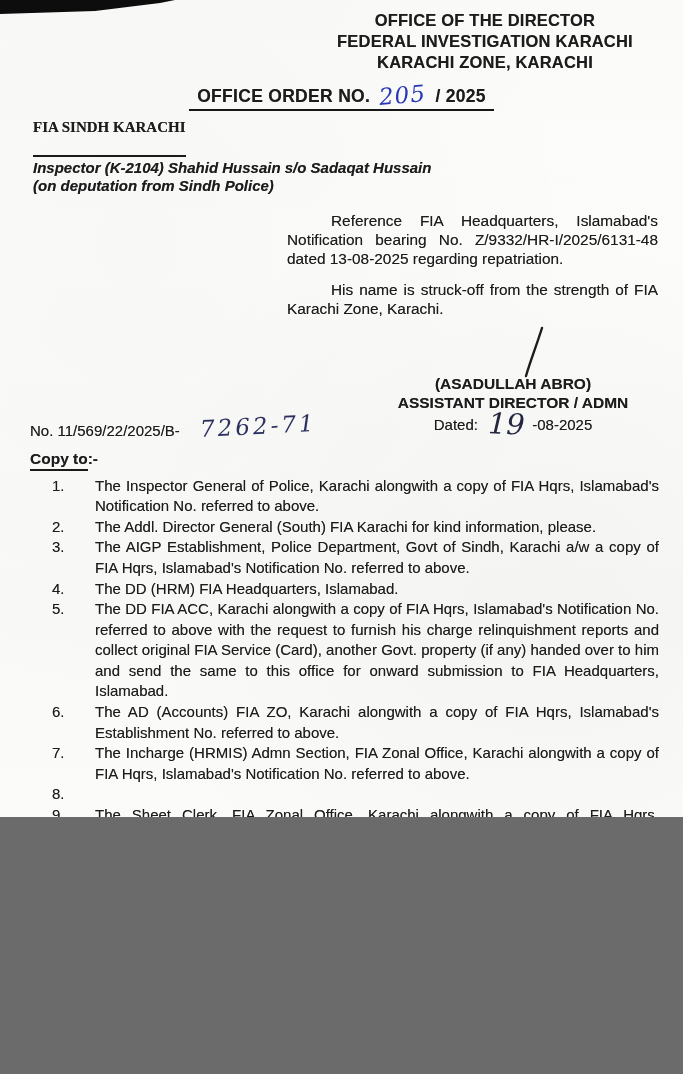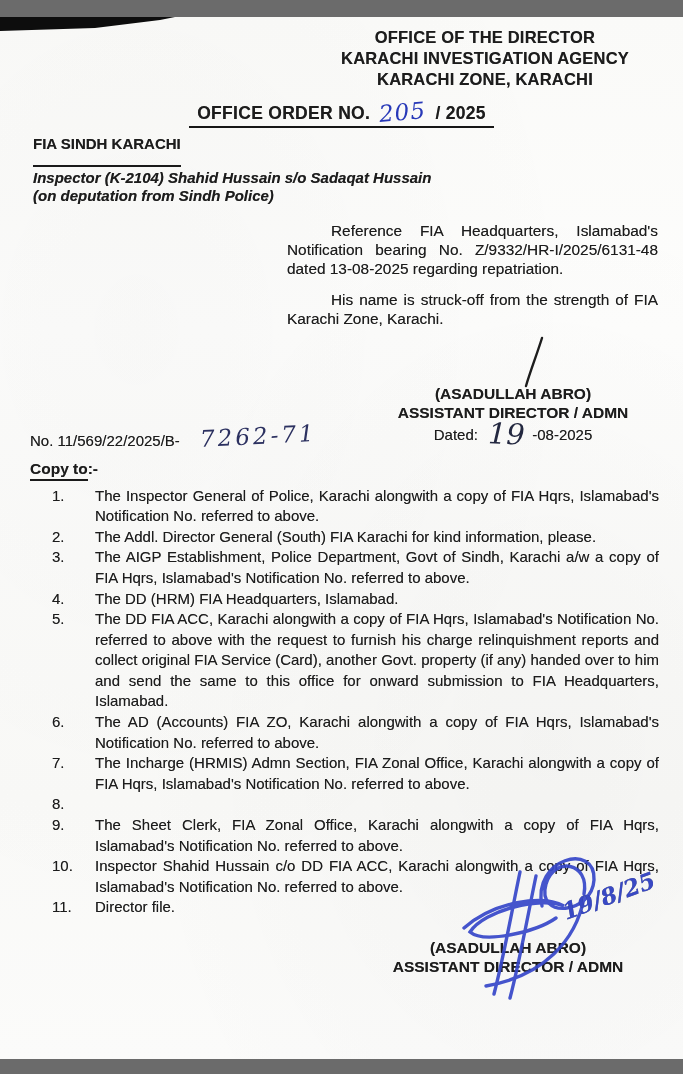--- a/index.html
+++ b/index.html
@@ -1,19 +1,19 @@
 <!DOCTYPE html>
 <html><head>
 <meta charset="utf-8">
 <style>
   html,body{margin:0;padding:0;background:#6b6b6b;}
   .page{
     position:relative;
-    width:683px;height:1042px;
-    margin:17px auto;
+    width:683px;height:817px;
+    margin:0 auto;
     background:
       radial-gradient(ellipse at 20% 30%, rgba(0,0,0,0.02), transparent 60%),
       radial-gradient(ellipse at 80% 70%, rgba(0,0,0,0.025), transparent 55%),
       linear-gradient(180deg,#fafaf8 0%, #fdfdfc 30%, #f9f9f7 75%, #fbfbfa 100%);
     font-family:"Liberation Sans", sans-serif;
     color:#1c1c1c;
     overflow:hidden;
     text-shadow:0 0 0.5px rgba(25,25,25,0.55);
   }
   
@@ -44,21 +44,21 @@
   .hw-205{
     display:inline-block;
     color:#2839b8;
     font-size:23px;
     transform:rotate(-5deg);
     margin:0 4px;
     position:relative; top:1px;
     letter-spacing:1px;
   }
   .addressee{ margin:7px 0 0 33px; font-size:15px; line-height:18.5px; font-weight:bold; }
-  .addressee .office{ display:inline-block; border-bottom:2px solid #1a1a1a; padding-bottom:11px; margin-bottom:2px; }
+  .addressee .office{ display:inline-block; border-bottom:2px solid #1a1a1a; padding-bottom:18px; margin-bottom:2px;font-family:Liberation Serif, serif; }
   .addressee .it{ font-style:italic; }
   .body-paras{
     margin:15px 25px 0 287px;
     font-size:15.4px;
     line-height:19.4px;
     text-align:justify;
   }
   .body-paras p{ margin:0 0 11px 0; text-indent:44px; }
   .sig-mid{
     position:relative;
@@ -121,21 +121,21 @@
 </style>
 </head>
 <body>
 
 <div class="page">
 
   <div class="top-wedge"></div>
 
   <div class="letterhead">
     <div>OFFICE OF THE DIRECTOR</div>
-    <div>KARACHI INVESTIGATION AGENCY</div>
+    <div>FEDERAL INVESTIGATION KARACHI</div>
     <div>KARACHI ZONE, KARACHI</div>
   </div>
 
   <div class="order-title">
     <span class="wrap">
       <span>OFFICE ORDER NO.</span>
       <span class="hw hw-205">205</span>
       <span>/ 2025</span>
     </span>
   </div>
@@ -188,21 +188,21 @@
     <div class="citem">
       <span class="cnum">4.</span>
       <span class="ctxt">The DD (HRM) FIA Headquarters, Islamabad.</span>
     </div>
     <div class="citem">
       <span class="cnum">5.</span>
       <span class="ctxt">The DD FIA ACC, Karachi alongwith a copy of FIA Hqrs, Islamabad's Notification No. referred to above with the request to furnish his charge relinquishment reports and collect original FIA Service (Card), another Govt. property (if any) handed over to him and send the same to this office for onward submission to FIA Headquarters, Islamabad.</span>
     </div>
     <div class="citem">
       <span class="cnum">6.</span>
-      <span class="ctxt">The AD (Accounts) FIA ZO, Karachi alongwith a copy of FIA Hqrs, Islamabad's Notification No. referred to above.</span>
+      <span class="ctxt">The AD (Accounts) FIA ZO, Karachi alongwith a copy of FIA Hqrs, Islamabad's Establishment No. referred to above.</span>
     </div>
     <div class="citem">
       <span class="cnum">7.</span>
       <span class="ctxt">The Incharge (HRMIS) Admn Section, FIA Zonal Office, Karachi alongwith a copy of FIA Hqrs, Islamabad's Notification No. referred to above.</span>
     </div>
     <div class="citem">
       <span class="cnum">8.</span>
     </div>
     <div class="citem">
       <span class="cnum">9.</span>

